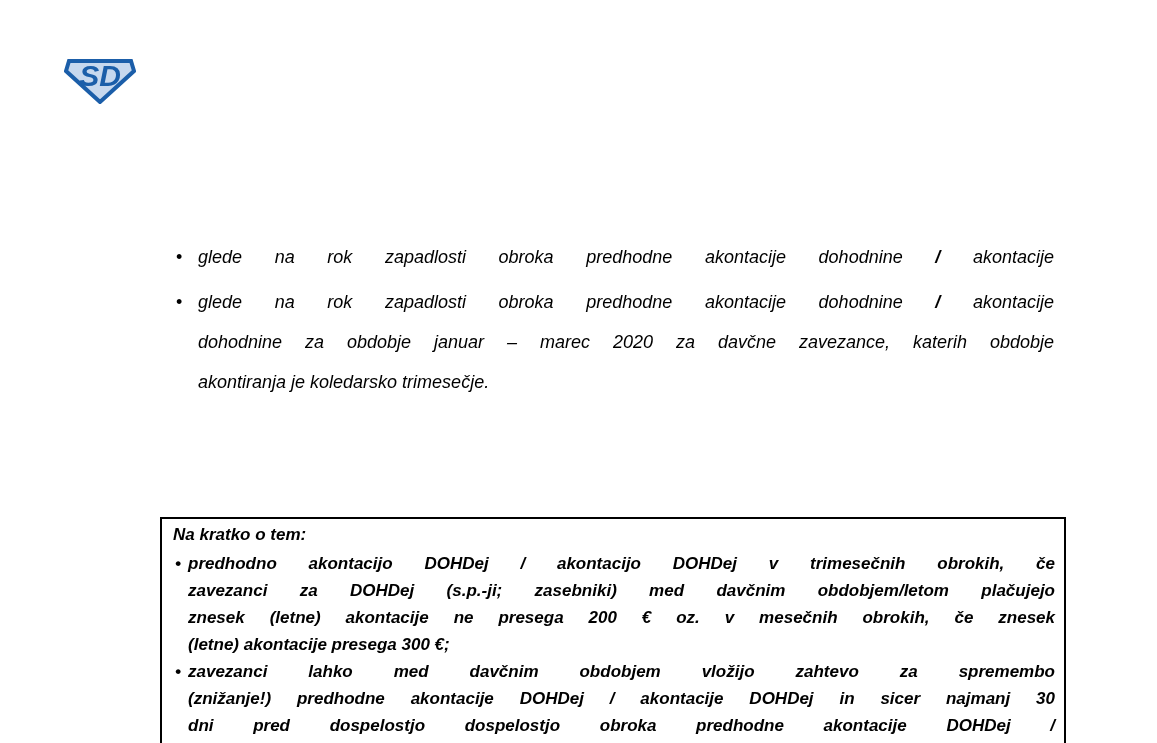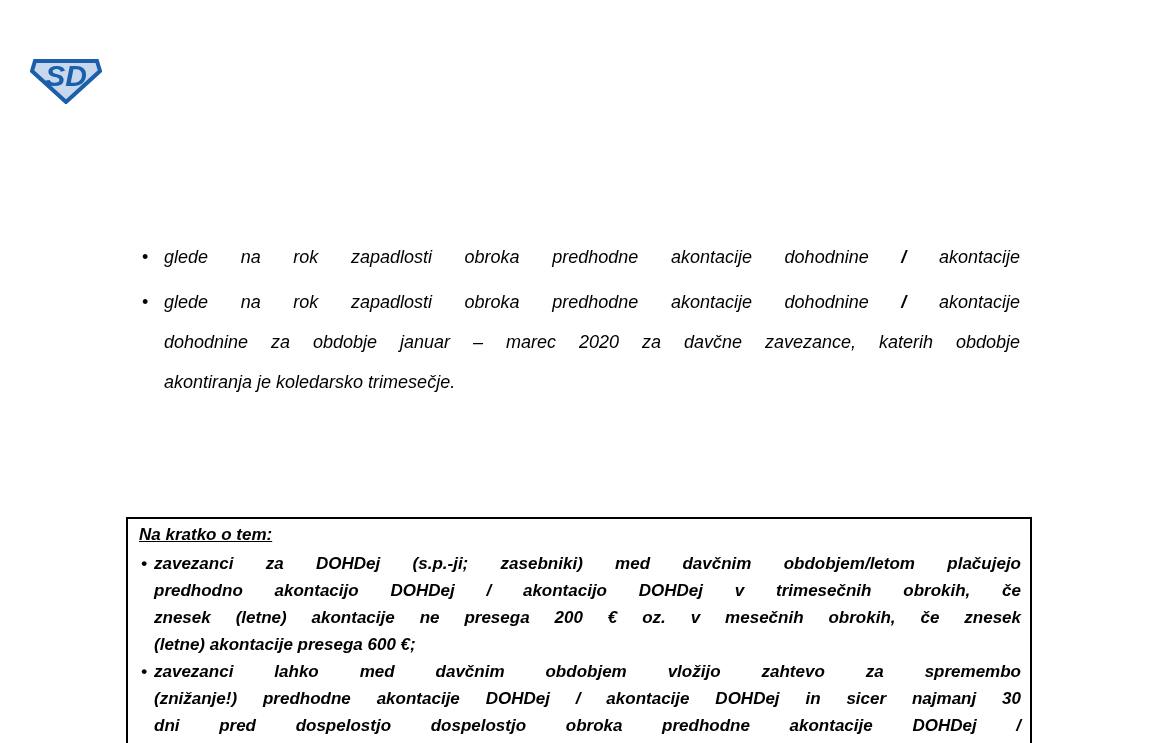--- a/index.html
+++ b/index.html
@@ -1,18 +1,18 @@
 <!DOCTYPE html>
 <html><head>
 <meta charset="utf-8">
 <style>
   html,body{margin:0;padding:0;background:#fff;}
   .page{
     position:relative;width:1034px;height:743px;background:#ffffff;
-    overflow:hidden;font-family:"Liberation Sans",sans-serif;color:#000;
+    overflow:hidden;font-family:"Liberation Sans",sans-serif;color:#000;margin-left:34px;
   }
   .logo{position:absolute;left:30px;top:50px;width:72px;height:54px;}
   .logo text{font-family:"Liberation Sans",sans-serif;font-weight:bold;font-style:italic;}
 
   .intro{
     position:absolute;left:136px;top:155px;width:884px;
     font-size:18px;line-height:40px;
   }
   .main-list{
     position:absolute;left:136px;top:237px;width:884px;
@@ -28,21 +28,20 @@
   .b{font-weight:700;}
 
   .infobox{
     position:absolute;left:126px;top:517px;width:906px;height:262px;
     box-sizing:border-box;border:2px solid #000;
     padding:2px 9px 0 10px;
     font-style:italic;font-weight:700;font-size:17px;
   }
   .box-heading{
     line-height:24px;margin:2px 0 0 1px;
-    text-decoration:underline;
   }
   .box-list{margin-top:3px;line-height:27px;}
   .box-list .dot{position:absolute;left:3px;top:0;}
   .box-list .bbody{margin-left:16px;}
 </style>
 </head>
 <body>
 
 <div class="page">
 
@@ -68,24 +67,24 @@
         </div>
       </div>
     </div>
 
   <div class="infobox">
     <div class="box-heading">Na kratko o tem:</div>
     <div class="box-list">
         <div class="bullet">
           <span class="dot">•</span>
           <div class="bbody">
+            <div class="tline stretch"><span>predhodno akontacijo DOHDej / akontacijo DOHDej v trimesečnih obrokih, če</span></div>
             <div class="tline stretch"><span>zavezanci za DOHDej (s.p.-ji; zasebniki) med davčnim obdobjem/letom plačujejo</span></div>
-            <div class="tline stretch"><span>predhodno akontacijo DOHDej / akontacijo DOHDej v trimesečnih obrokih, če</span></div>
             <div class="tline stretch"><span>znesek (letne) akontacije ne presega 200 € oz. v mesečnih obrokih, če znesek</span></div>
-            <div class="tline"><span>(letne) akontacije presega 600 €;</span></div>
+            <div class="tline"><span>(letne) akontacije presega 300 €;</span></div>
           </div>
         </div>
         <div class="bullet">
           <span class="dot">•</span>
           <div class="bbody">
             <div class="tline stretch"><span>zavezanci lahko med davčnim obdobjem vložijo zahtevo za spremembo</span></div>
             <div class="tline stretch"><span>(znižanje!) predhodne akontacije DOHDej / akontacije DOHDej in sicer najmanj 30</span></div>
             <div class="tline stretch"><span>dni pred dospelostjo dospelostjo obroka predhodne akontacije DOHDej /</span></div>
             <div class="tline"></div>
           </div>

